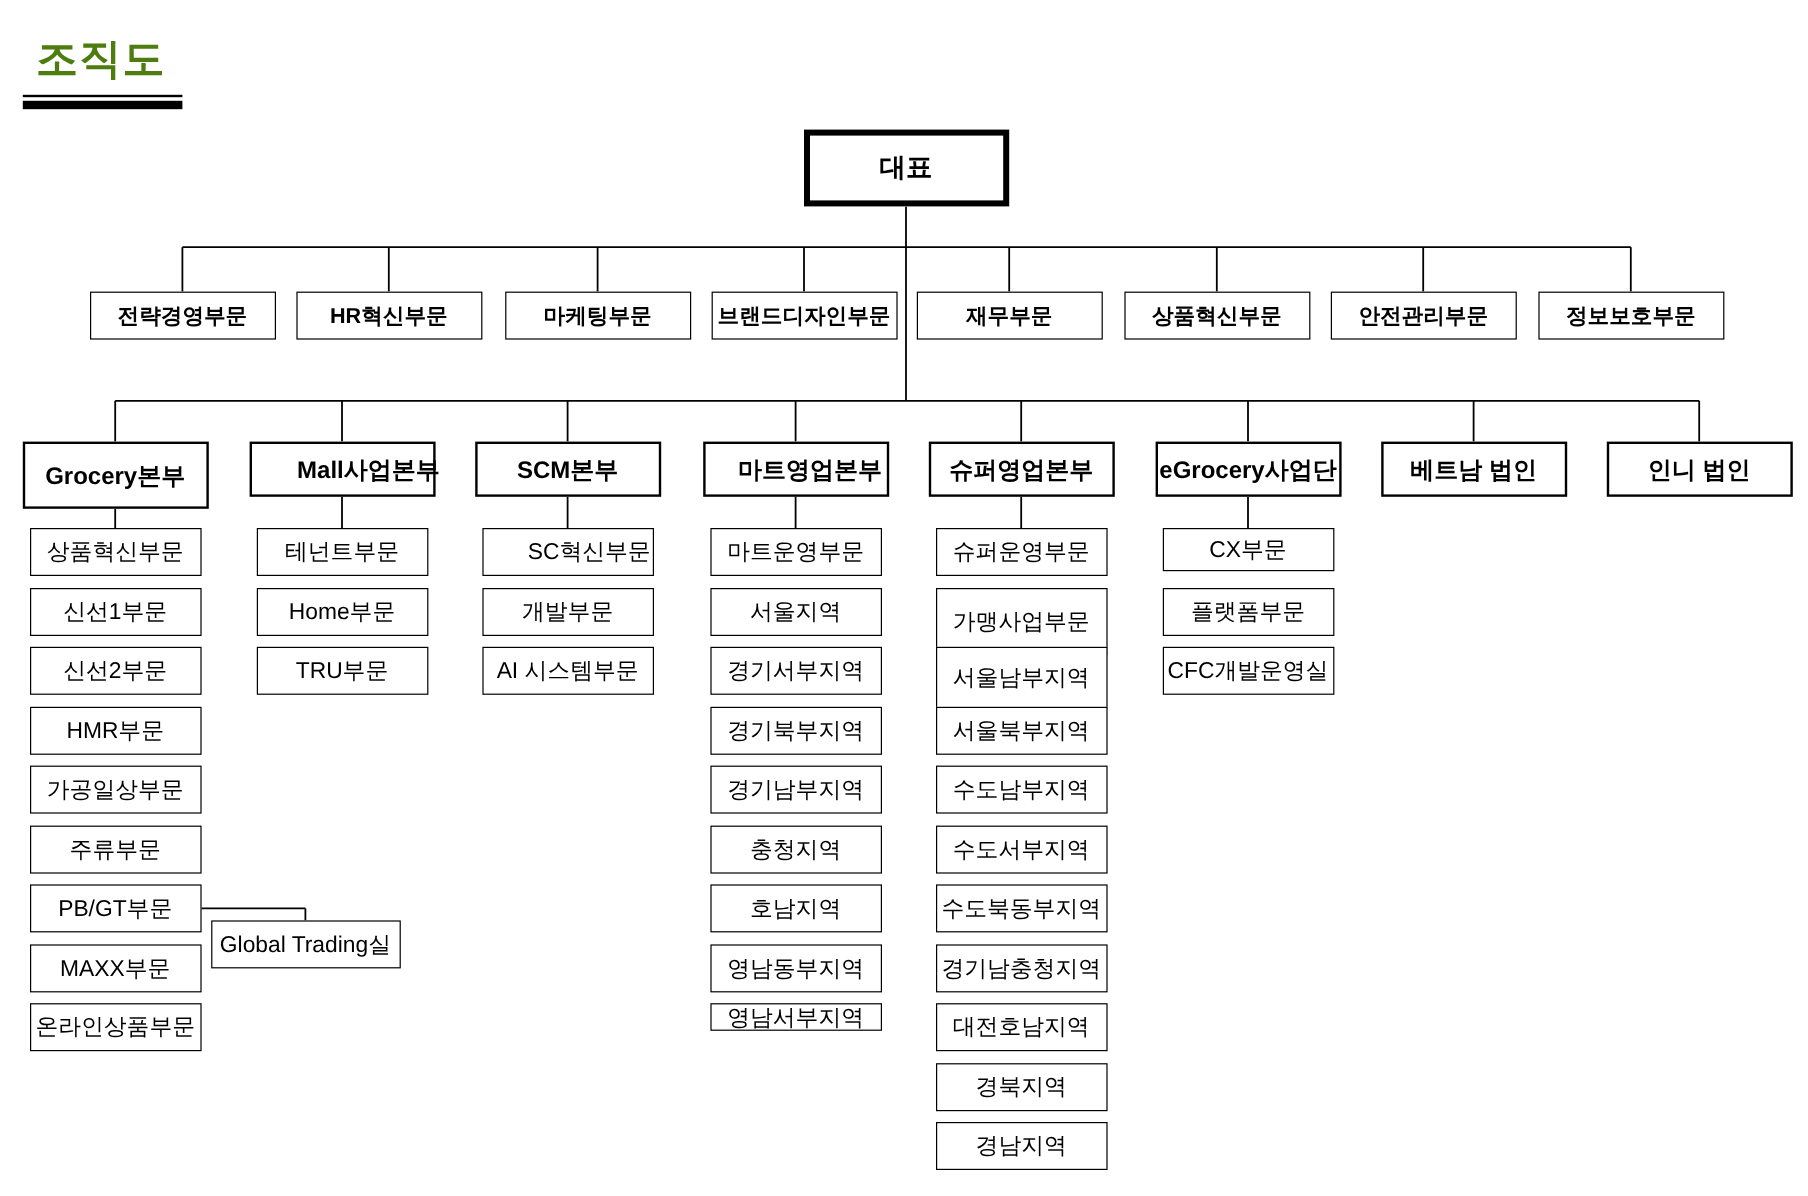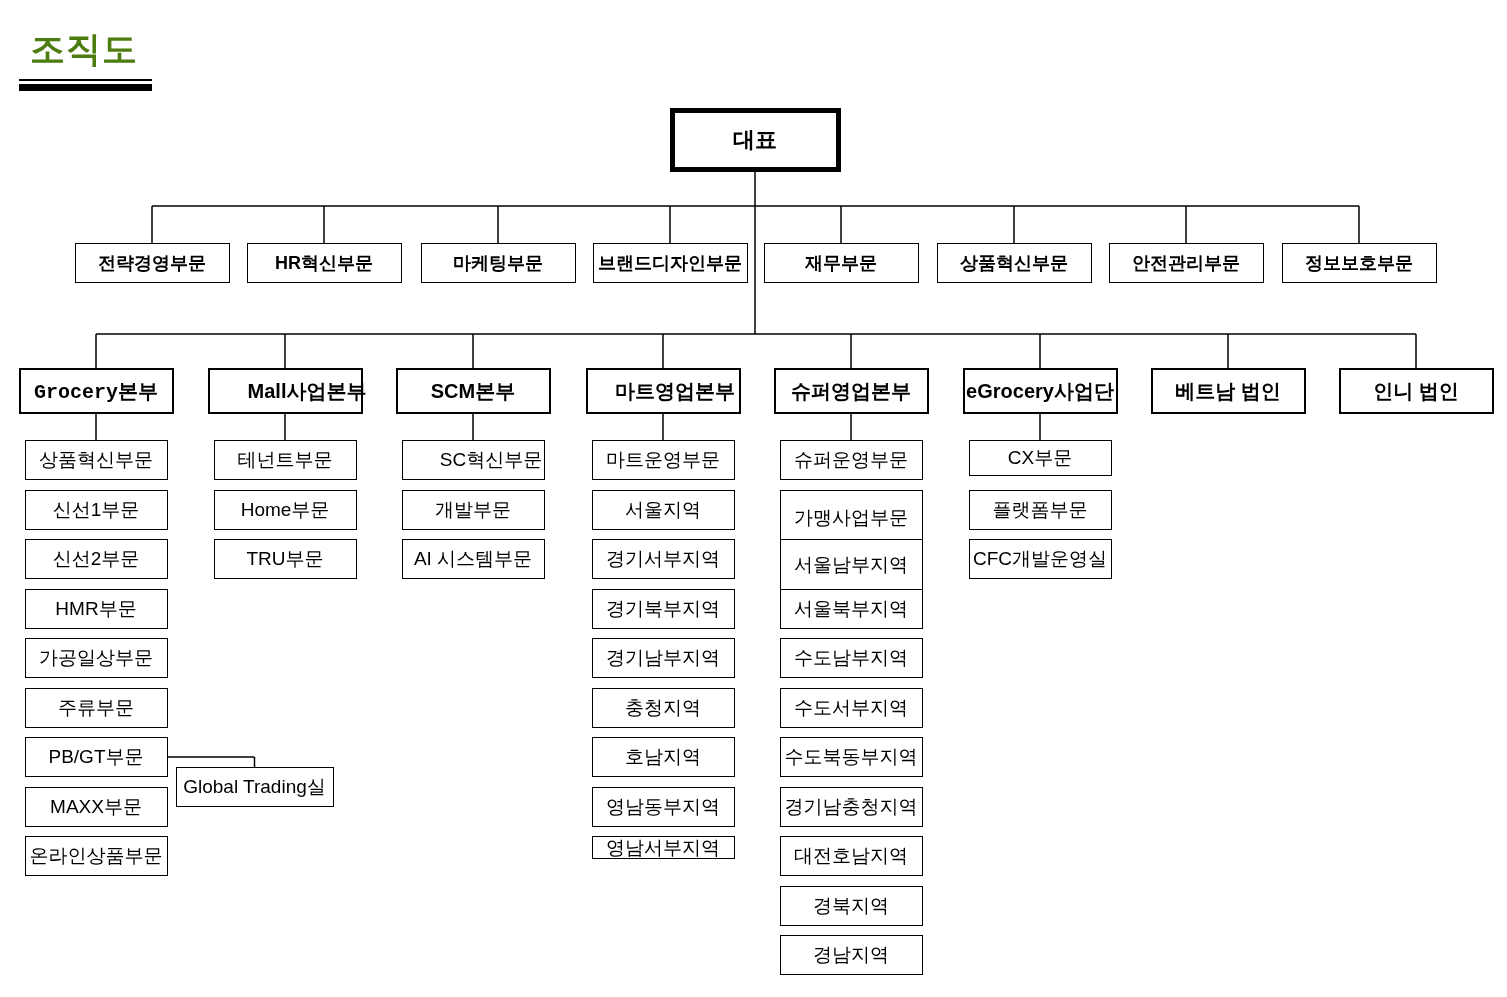--- a/index.html
+++ b/index.html
@@ -94,21 +94,21 @@
   <div id="nodes">
       <div class="box ceo" style="left: 669.5px; top: 108px; width: 171px; height: 64px;">대표</div>
       <div class="box staff" style="left: 74.5px; top: 243px; width: 155px; height: 40px;">전략경영부문</div>
       <div class="box staff" style="left: 246.5px; top: 243px; width: 155px; height: 40px;">HR혁신부문</div>
       <div class="box staff" style="left: 420.5px; top: 243px; width: 155px; height: 40px;">마케팅부문</div>
       <div class="box staff" style="left: 592.5px; top: 243px; width: 155px; height: 40px;">브랜드디자인부문</div>
       <div class="box staff" style="left: 763.5px; top: 243px; width: 155px; height: 40px;">재무부문</div>
       <div class="box staff" style="left: 936.5px; top: 243px; width: 155px; height: 40px;">상품혁신부문</div>
       <div class="box staff" style="left: 1108.5px; top: 243px; width: 155px; height: 40px;">안전관리부문</div>
       <div class="box staff" style="left: 1281.5px; top: 243px; width: 155px; height: 40px;">정보보호부문</div>
-      <div class="box division" style="left: 18.5px; top: 368px; width: 155px; height: 46px; font-family: Liberation Mono, monospace;">Grocery본부</div>
+      <div class="box division" style="left: 18.5px; top: 368px; width: 155px; height: 56px;">Grocery본부</div>
       <div class="box dept" style="left: 24.5px; top: 440px; width: 143px; height: 40px;">상품혁신부문</div>
       <div class="box dept" style="left: 24.5px; top: 489.5px; width: 143px; height: 40px;">신선1부문</div>
       <div class="box dept" style="left: 24.5px; top: 539px; width: 143px; height: 40px;">신선2부문</div>
       <div class="box dept" style="left: 24.5px; top: 588.5px; width: 143px; height: 40px;">HMR부문</div>
       <div class="box dept" style="left: 24.5px; top: 638px; width: 143px; height: 40px;">가공일상부문</div>
       <div class="box dept" style="left: 24.5px; top: 687.5px; width: 143px; height: 40px;">주류부문</div>
       <div class="box dept" style="left: 24.5px; top: 737px; width: 143px; height: 40px;">PB/GT부문</div>
       <div class="box dept" style="left: 24.5px; top: 786.5px; width: 143px; height: 40px;">MAXX부문</div>
       <div class="box dept" style="left: 24.5px; top: 836px; width: 143px; height: 40px;">온라인상품부문</div>
       <div class="box side" style="left: 175.5px; top: 767px; width: 158px; height: 40px;">Global Trading실</div>

